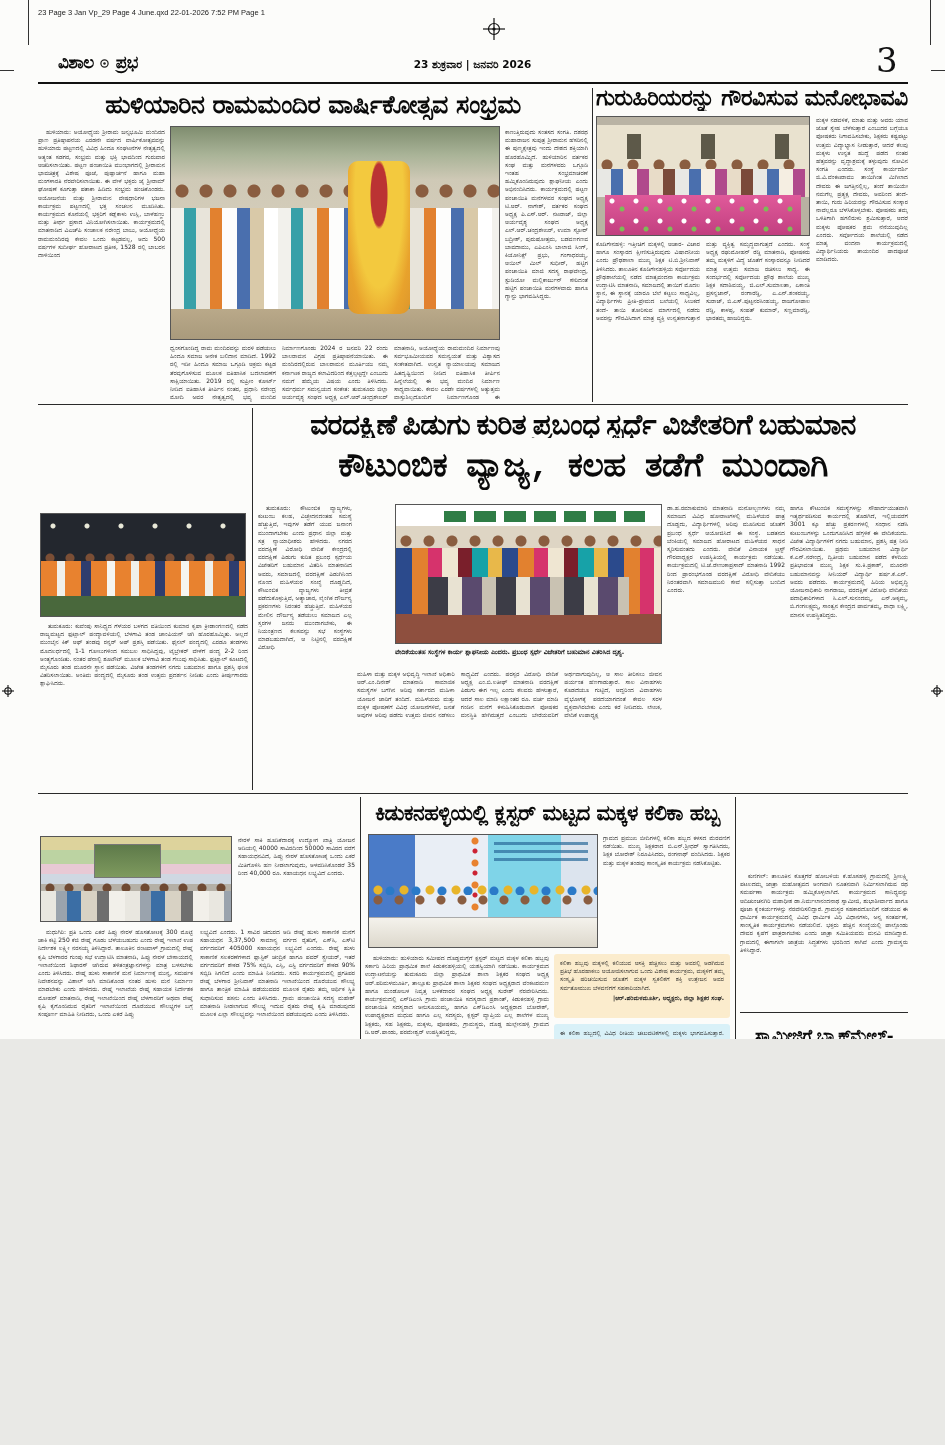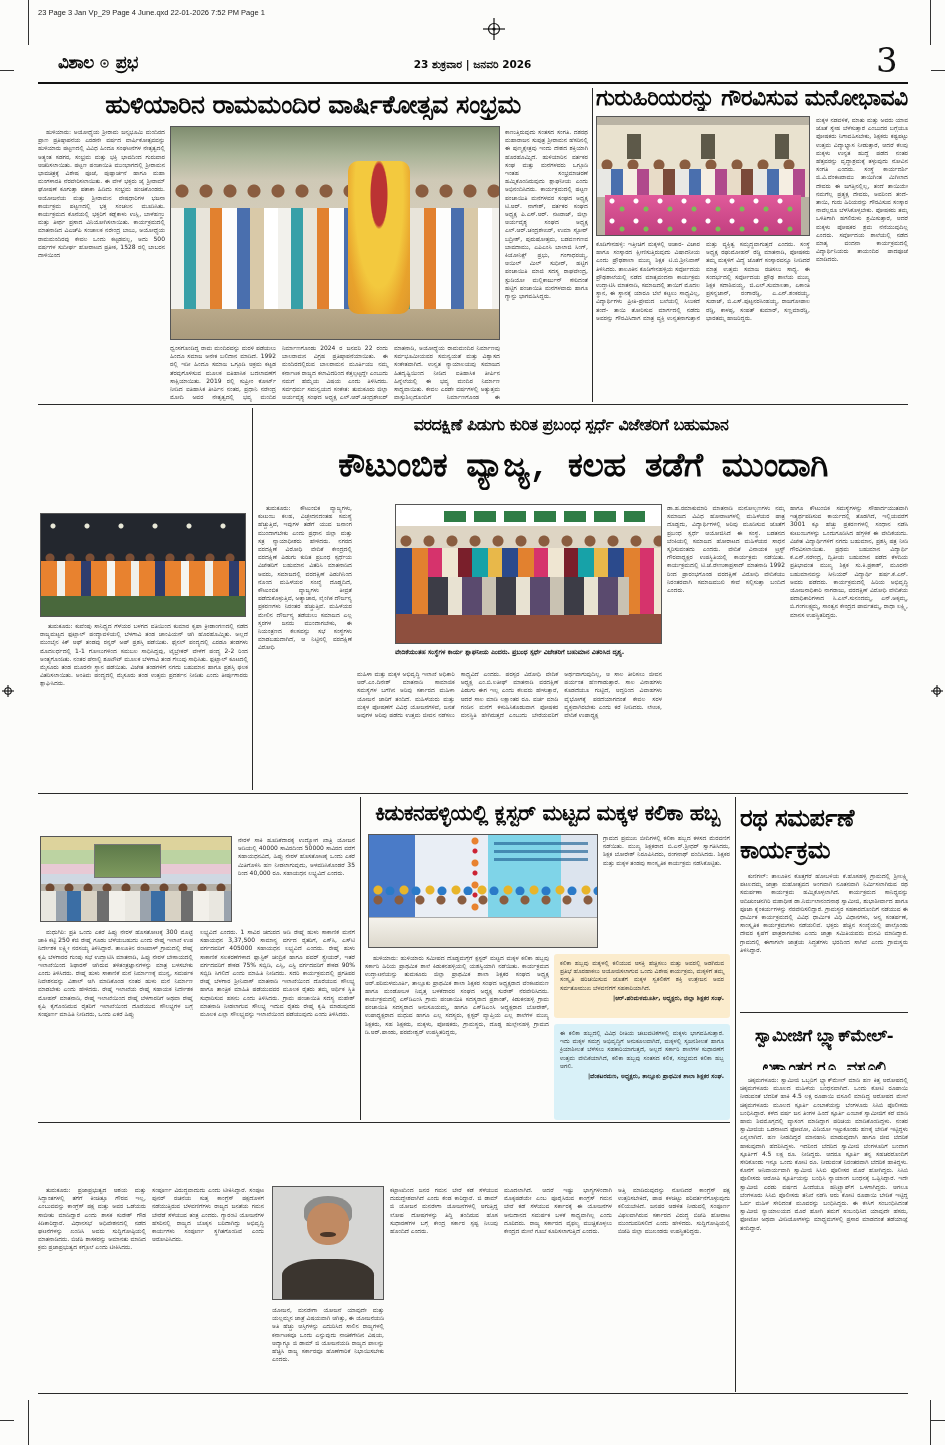--- a/index.html
+++ b/index.html
@@ -1,16 +1,16 @@
 <!DOCTYPE html>
 <html><head>
 <meta charset="utf-8">
 <style>
   html,body{margin:0;padding:0;background:#e9e9e6;}
-  .page{position:relative;width:945px;height:1445px;background:#fcfcfa;overflow:hidden;
+  .page{position:relative;width:945px;height:1039px;background:#fcfcfa;overflow:hidden;
         font-family:"DejaVu Sans","Liberation Sans",sans-serif;color:#1c1c1c;}
   .abs{position:absolute;}
   .bt{font-size:6px;line-height:8.2px;text-align:justify;color:#1d1d1d;overflow:hidden;}
   .bt.first{ text-indent:8px;}
   .hl{font-weight:bold;color:#0a0a0a;text-align:center;overflow:hidden;letter-spacing:-0.5px;}
   .nowrap{white-space:nowrap;}
   .vrule{width:1px;background:#2a2a2a;}
   .hrule{height:1px;background:#2a2a2a;}
   .hrule2{height:2px;background:#111;}
   .photo{position:absolute;border:1px solid #565656;box-sizing:border-box;overflow:hidden;}
@@ -144,21 +144,21 @@
 
   <div class="photo" id="ph-foot" style="left:40px;top:513px;width:206px;height:104px;">
     <div class="lights"></div>
     <div class="heads"></div>
     <div class="ppl"></div>
   </div>
   <div class="abs bt first" style="left:40px;top:622px;width:208px;height:164px;">ತುಮಕೂರು: ಕುವೆಂಪು ಸಾನಿಧ್ಯದ ಗೆಳೆಯರ ಬಳಗದ ವತಿಯಿಂದ ಕುಮಾರ ಕೃಪಾ ಕ್ರೀಡಾಂಗಣದಲ್ಲಿ ನಡೆದ ರಾಜ್ಯಮಟ್ಟದ ಫುಟ್ಬಾಲ್ ಪಂದ್ಯಾವಳಿಯಲ್ಲಿ ಬೆಳಗಾವಿ ತಂಡ ಚಾಂಪಿಯನ್ ಆಗಿ ಹೊರಹೊಮ್ಮಿತು. ಅಲ್ಲದೆ ಮುಂಬೈನ ಕಿಕ್ ಆಫ್ ತಂಡವು ರನ್ನರ್ ಅಪ್ ಪ್ರಶಸ್ತಿ ಪಡೆಯಿತು. ಫೈನಲ್ ಪಂದ್ಯದಲ್ಲಿ ಎರಡೂ ತಂಡಗಳು ಮೊದಲರ್ಧದಲ್ಲಿ 1-1 ಗೋಲುಗಳಿಂದ ಸಮಬಲ ಸಾಧಿಸಿದ್ದವು, ಟೈಬ್ರೇಕರ್ ವೇಳೆಗೆ ಪಂದ್ಯ 2-2 ರಿಂದ ಅಂತ್ಯಗೊಂಡಿತು. ನಂತರ ಪೆನಾಲ್ಟಿ ಶೂಟೌಟ್ ಮೂಲಕ ಬೆಳಗಾವಿ ತಂಡ ಗೆಲುವು ಸಾಧಿಸಿತು. ಫುಟ್ಬಾಲ್ ಕೂಟದಲ್ಲಿ ಮೈಸೂರು ತಂಡ ಮೂರನೇ ಸ್ಥಾನ ಪಡೆಯಿತು. ವಿಜೇತ ತಂಡಗಳಿಗೆ ನಗದು ಬಹುಮಾನ ಹಾಗೂ ಪ್ರಶಸ್ತಿ ಫಲಕ ವಿತರಿಸಲಾಯಿತು. ಅಂತಿಮ ಪಂದ್ಯದಲ್ಲಿ ಮೈಸೂರು ತಂಡ ಉತ್ತಮ ಪ್ರದರ್ಶನ ನೀಡಿತು ಎಂದು ತೀರ್ಪುಗಾರರು ಶ್ಲಾಘಿಸಿದರು.</div>
 
   <div class="abs vrule" style="left:252px;top:408px;height:382px;"></div>
 
-  <div class="abs hl nowrap" style="left:246px;top:412px;width:650px;font-size:16px;line-height:26px;">ವರದಕ್ಷಿಣೆ ಪಿಡುಗು ಕುರಿತ ಪ್ರಬಂಧ ಸ್ಪರ್ಧೆ ವಿಜೇತರಿಗೆ ಬಹುಮಾನ</div>
+  <div class="abs hl nowrap" style="left:258px;top:412px;width:650px;font-size:28px;line-height:26px;font-family:Liberation Serif, serif;">ವರದಕ್ಷಿಣೆ ಪಿಡುಗು ಕುರಿತ ಪ್ರಬಂಧ ಸ್ಪರ್ಧೆ ವಿಜೇತರಿಗೆ ಬಹುಮಾನ</div>
   <div class="abs hl nowrap" style="left:258px;top:446px;width:650px;font-size:33px;line-height:44px;font-family:Liberation Mono, monospace;">ಕೌಟುಂಬಿಕ ವ್ಯಾಜ್ಯ, ಕಲಹ ತಡೆಗೆ ಮುಂದಾಗಿ</div>
   <div class="abs bt first" style="left:258px;top:504px;width:94px;height:284px;">ತುಮಕೂರು: ಕೌಟುಂಬಿಕ ವ್ಯಾಜ್ಯಗಳು, ಕುಟುಂಬ ಕಲಹ, ವಿಚ್ಛೇದನದಂತಹ ಸಮಸ್ಯೆ ಹೆಚ್ಚುತ್ತಿವೆ, ಇವುಗಳ ತಡೆಗೆ ಯುವ ಜನಾಂಗ ಮುಂದಾಗಬೇಕು ಎಂದು ಪ್ರಧಾನ ಜಿಲ್ಲಾ ಮತ್ತು ಸತ್ರ ನ್ಯಾಯಾಧೀಶರು ಹೇಳಿದರು. ನಗರದ ವರದಕ್ಷಿಣೆ ವಿರೋಧಿ ವೇದಿಕೆ ಕೇಂದ್ರದಲ್ಲಿ ವರದಕ್ಷಿಣೆ ಪಿಡುಗು ಕುರಿತ ಪ್ರಬಂಧ ಸ್ಪರ್ಧೆಯ ವಿಜೇತರಿಗೆ ಬಹುಮಾನ ವಿತರಿಸಿ ಮಾತನಾಡಿದ ಅವರು, ಸಮಾಜದಲ್ಲಿ ವರದಕ್ಷಿಣೆ ಪಿಡುಗಿನಿಂದ ನೊಂದ ಮಹಿಳೆಯರ ಸಂಖ್ಯೆ ದೊಡ್ಡದಿದೆ, ಕೌಟುಂಬಿಕ ವ್ಯಾಜ್ಯಗಳು ತೀವ್ರತೆ ಪಡೆದುಕೊಳ್ಳುತ್ತಿವೆ, ಅತ್ಯಾಚಾರ, ಲೈಂಗಿಕ ದೌರ್ಜನ್ಯ ಪ್ರಕರಣಗಳು ನಿರಂತರ ಹೆಚ್ಚುತ್ತಿವೆ. ಮಹಿಳೆಯರ ಮೇಲಿನ ದೌರ್ಜನ್ಯ ತಡೆಯಲು ಸಮಾಜದ ಎಲ್ಲ ಸ್ತರಗಳ ಜನರು ಮುಂದಾಗಬೇಕು, ಈ ನಿಯಂತ್ರಣದ ಕೆಲಸವನ್ನು ಸಭೆ ಸಂಸ್ಥೆಗಳು ಮಾಡಬಹುದಾಗಿದೆ, ಆ ನಿಟ್ಟಿನಲ್ಲಿ ವರದಕ್ಷಿಣೆ ವಿರೋಧಿ</div>
   <div class="photo" id="ph-essay" style="left:395px;top:504px;width:267px;height:140px;">
     <div class="bannertxt"></div>
     <div class="heads"></div>
     <div class="ppl"></div>
     <div class="ppl2"></div>
   </div>
   <div class="abs caption" style="left:395px;top:648px;width:267px;height:18px;">ವೇದಿಕೆಯಂತಹ ಸಂಸ್ಥೆಗಳ ಕಾರ್ಯ ಶ್ಲಾಘನೀಯ ಎಂದರು. ಪ್ರಬಂಧ ಸ್ಪರ್ಧೆ ವಿಜೇತರಿಗೆ ಬಹುಮಾನ ವಿತರಿಸಿದ ದೃಶ್ಯ.</div>
   <div class="abs bt colflow3" style="left:357px;top:670px;width:305px;height:118px;">ಮಹಿಳಾ ಮತ್ತು ಮಕ್ಕಳ ಅಭಿವೃದ್ಧಿ ಇಲಾಖೆ ಅಧಿಕಾರಿ ಆರ್.ಎಂ.ದಿನೇಶ್ ಮಾತನಾಡಿ ಸಾಮಾಜಿಕ ಸಮಸ್ಯೆಗಳ ಬಗೆಗಿನ ಅರಿವು ಸರ್ಕಾರದ ಮಹಿಳಾ ಯೋಜನೆ ಜಾರಿಗೆ ತಂದಿದೆ. ಮಹಿಳೆಯರು ಮತ್ತು ಮಕ್ಕಳ ಪೋಷಣೆಗೆ ವಿವಿಧ ಯೋಜನೆಗಳಿವೆ, ಜನತೆ ಅವುಗಳ ಅರಿವು ಪಡೆದು ಉತ್ತಮ ಜೀವನ ನಡೆಸಲು ಸಾಧ್ಯವಿದೆ ಎಂದರು. ಪರಸ್ಪರ ವಿರೋಧಿ ವೇದಿಕೆ ಅಧ್ಯಕ್ಷ ಎಂ.ಬಿ.ಲತೀಫ್ ಮಾತನಾಡಿ ವರದಕ್ಷಿಣೆ ಪಿಡುಗು ಈಗ ಇಲ್ಲ ಎಂದು ಕೆಲವರು ಹೇಳುತ್ತಾರೆ, ಆದರೆ ಸಾಲ ಮಾಡಿ ಲಕ್ಷಾಂತರ ರೂ. ವರ್ಚ ಮಾಡಿ ಗಂಡಿನ ಮನೆಗೆ ಕಳುಹಿಸಿಕೊಡುವಾಗ ಪೋಷಕರ ಮನಸ್ಥಿತಿ ಹೇಗಿರುತ್ತದೆ ಎಂಬುದು ಬೇರೆಯವರಿಗೆ ಅರ್ಥವಾಗುವುದಿಲ್ಲ, ಆ ಸಾಲ ತೀರಿಸಲು ಜೀವನ ಪರ್ಯಂತ ಹೆಣಗಾಡುತ್ತಾರೆ. ಸಾಲ ವಿನಾಹಗಳು ಕೊಡದೆಯೂ ಗುಟ್ಟಿದೆ, ಆದ್ದರಿಂದ ವಿವಾಹಗಳು ವೈಭೋಗಕ್ಕೆ ಪರದೆಯಾಗದಂತೆ ಕೇವಲ ಸರಳ ವ್ಯಕ್ತವಾಗಿರಬೇಕು ಎಂದು ಕರೆ ನೀಡಿದರು. ಲೇಖಕ, ವೇದಿಕೆ ಉಪಾಧ್ಯಕ್ಷ</div>
@@ -192,21 +192,20 @@
     <span>ಕಲಿಕಾ ಹಬ್ಬವು ಮಕ್ಕಳಲ್ಲಿ ಕಲಿಯುವ ಆಸಕ್ತಿ ಹೆಚ್ಚಿಸಲು ಮತ್ತು ಅವರಲ್ಲಿ ಅಡಗಿರುವ ಪ್ರತಿಭೆ ಹೊರಹಾಕಲು ಆಯೋಜಿಸಲಾಗುವ ಒಂದು ವಿಶೇಷ ಕಾರ್ಯಕ್ರಮ, ಮಕ್ಕಳಿಗೆ ತಮ್ಮ ಸಂಸ್ಕೃತಿ ಪರಿಚಯಿಸುವ ಜೊತೆಗೆ ಮಕ್ಕಳ ಸ್ವಕಲಿಕೆಗೆ ಶಕ್ತಿ ಉತ್ತೇಜನ ಅವರ ಸರ್ವತೋಮುಖ ಬೆಳವಣಿಗೆಗೆ ಸಹಕಾರಿಯಾಗಿದೆ.</span>
     <span class="qattr">|ಆರ್.ಪರಿಮಳಮೂರ್ತಿ, ಅಧ್ಯಕ್ಷರು, ಜಿಲ್ಲಾ ಶಿಕ್ಷಕರ ಸಂಘ.</span>
   </div>
   <div class="abs bt qbox" style="left:554px;top:1024px;width:176px;height:96px;background:#d9f1f8;">
     <span>ಈ ಕಲಿಕಾ ಹಬ್ಬದಲ್ಲಿ ವಿವಿಧ ರೀತಿಯ ಚಟುವಟಿಕೆಗಳಲ್ಲಿ ಮಕ್ಕಳು ಭಾಗವಹಿಸುತ್ತಾರೆ. ಇದು ಮಕ್ಕಳ ಸಮಗ್ರ ಅಭಿವೃದ್ಧಿಗೆ ಅನುಕೂಲವಾಗಿದೆ, ಮಕ್ಕಳಲ್ಲಿ ಸೃಜನಶೀಲತೆ ಹಾಗೂ ಕ್ರಿಯಾಶೀಲತೆ ಬೆಳೆಸಲು ಸಹಕಾರಿಯಾಗುತ್ತದೆ, ಅಲ್ಲದೆ ಸರ್ಕಾರಿ ಶಾಲೆಗಳ ಸುಧಾರಣೆಗೆ ಉತ್ತಮ ವೇದಿಕೆಯಾಗಿದೆ, ಕಲಿಕಾ ಹಬ್ಬವು ಸಂತಸದ ಕಲಿಕೆ, ಸಂಭ್ರಮದ ಕಲಿಕಾ ಹಬ್ಬ ಆಗಲಿ.</span>
     <span class="qattr">|ವೆಂಕಟರಮಣ, ಅಧ್ಯಕ್ಷರು, ತಾಲ್ಲೂಕು ಪ್ರಾಥಮಿಕ ಶಾಲಾ ಶಿಕ್ಷಕರ ಸಂಘ.</span>
   </div>
 
   <div class="abs vrule" style="left:735px;top:797px;height:595px;"></div>
 
-  <div class="abs hl" style="left:740px;top:802px;width:168px;height:64px;font-size:24px;line-height:32px;text-align:left;">ರಥ ಸಮರ್ಪಣೆ ಕಾರ್ಯಕ್ರಮ</div>
   <div class="abs bt first" style="left:740px;top:872px;width:168px;height:134px;">ಕುಣಿಗಲ್: ತಾಲೂಕಿನ ಕೊತ್ತಗೆರೆ ಹೋಬಳಿಯ ಕೆ.ಹೊಸಹಳ್ಳಿ ಗ್ರಾಮದಲ್ಲಿ ಶ್ರೀಲಕ್ಷ್ಮಿ ಪಟಲದಮ್ಮ ಜಾತ್ರಾ ಮಹೋತ್ಸವದ ಅಂಗವಾಗಿ ನೂತನವಾಗಿ ನಿರ್ಮಿಸಲಾಗಿರುವ ರಥ ಸಮರ್ಪಣಾ ಕಾರ್ಯಕ್ರಮ ಹಮ್ಮಿಕೊಳ್ಳಲಾಗಿದೆ. ಕಾರ್ಯಕ್ರಮದ ಸಾನಿಧ್ಯವನ್ನು ಆದಿಚುಂಚನಗಿರಿ ಮಠಾಧೀಶ ಡಾ.ನಿರ್ಮಲಾನಂದನಾಥ ಸ್ವಾಮೀಜಿ, ಶುಭಾಶೀರ್ವಾದ ಹಾಗೂ ಪೂಜಾ ಕೈಂಕರ್ಯಗಳನ್ನು ನೆರವೇರಿಸಲಿದ್ದಾರೆ. ಗ್ರಾಮಸ್ಥರ ಸಹಕಾರದೊಂದಿಗೆ ನಡೆಯುವ ಈ ಧಾರ್ಮಿಕ ಕಾರ್ಯಕ್ರಮದಲ್ಲಿ ವಿವಿಧ ಧಾರ್ಮಿಕ ವಿಧಿ ವಿಧಾನಗಳು, ಅನ್ನ ಸಂತರ್ಪಣೆ, ಸಾಂಸ್ಕೃತಿಕ ಕಾರ್ಯಕ್ರಮಗಳು ನಡೆಯಲಿವೆ. ಭಕ್ತರು ಹೆಚ್ಚಿನ ಸಂಖ್ಯೆಯಲ್ಲಿ ಪಾಲ್ಗೊಂಡು ದೇವರ ಕೃಪೆಗೆ ಪಾತ್ರರಾಗಬೇಕು ಎಂದು ಜಾತ್ರಾ ಸಮಿತಿಯವರು ಮನವಿ ಮಾಡಿದ್ದಾರೆ. ಗ್ರಾಮದಲ್ಲಿ ಈಗಾಗಲೇ ಜಾತ್ರೆಯ ಸಿದ್ಧತೆಗಳು ಭರದಿಂದ ಸಾಗಿವೆ ಎಂದು ಗ್ರಾಮಸ್ಥರು ತಿಳಿಸಿದ್ದಾರೆ.</div>
   <div class="hrule abs" style="left:740px;top:1012px;width:168px;"></div>
   <div class="abs hl" style="left:740px;top:1020px;width:168px;height:50px;font-size:16.5px;line-height:32px;">ಸ್ವಾಮೀಜಿಗೆ ಬ್ಲ್ಯಾಕ್‌ಮೇಲ್- ಲಕ್ಷಾಂತರ ರೂ. ವಸೂಲಿ</div>
   <div class="abs bt first" style="left:740px;top:1076px;width:168px;height:314px;">ಚಿಕ್ಕಮಗಳೂರು: ಸ್ವಾಮೀಜಿ ಒಬ್ಬರಿಗೆ ಬ್ಲ್ಯಾಕ್‌ಮೇಲ್ ಮಾಡಿ ಹಣ ಕಿತ್ತ ಆರೋಪದಲ್ಲಿ ಚಿಕ್ಕಮಗಳೂರು ಮೂಲದ ಮಹಿಳೆಯ ಬಂಧನವಾಗಿದೆ. ಒಂದು ಕೋಟಿ ರೂಪಾಯಿ ನೀಡುವಂತೆ ಬೆದರಿಕೆ ಹಾಕಿ 4.5 ಲಕ್ಷ ರೂಪಾಯಿ ವಸೂಲಿ ಮಾಡಿದ್ದ ಆರೋಪದ ಮೇಲೆ ಚಿಕ್ಕಮಗಳೂರು ಮೂಲದ ಸ್ಫೂರ್ತಿ ಎಂಬಾಕೆಯನ್ನು ಬೆಂಗಳೂರು ಸಿಸಿಬಿ ಪೊಲೀಸರು ಬಂಧಿಸಿದ್ದಾರೆ. ಕಳೆದ ವರ್ಷ ಜನ ತಿಂಗಳ ಹಿಂದೆ ಸ್ಫೂರ್ತಿ ಎಂಬಾಕೆ ಸ್ವಾಮೀಜಿಗೆ ಕರೆ ಮಾಡಿ ಹಾಮ ಶಿವಮೊಗ್ಗದಲ್ಲಿ ವ್ಯಾಸಂಗ ಮಾಡಿದ್ದಾಗ ಪರಿಚಯ ಮಾಡಿಕೊಂಡಿದ್ದಳು. ನಂತರ ಸ್ವಾಮೀಜಿಯ ಒಡನಾಟದ ಫೋಟೋ, ವಿಡಿಯೋ ಇಟ್ಟುಕೊಂಡು ಹಣಕ್ಕೆ ಬೇಡಿಕೆ ಇಟ್ಟಿದ್ದಳು ಎನ್ನಲಾಗಿದೆ. ಹಣ ನೀಡದಿದ್ದರೆ ಮಾನಹಾನಿ ಮಾಡುವುದಾಗಿ ಹಾಗೂ ಜೀವ ಬೆದರಿಕೆ ಹಾಕುವುದಾಗಿ ಹೆದರಿಸಿದ್ದಳು. ಇದರಿಂದ ಬೆದರಿದ ಸ್ವಾಮೀಜಿ ಬೆಂಗಳೂರಿಗೆ ಬಂದಾಗ ಸ್ಫೂರ್ತಿಗೆ 4.5 ಲಕ್ಷ ರೂ. ನೀಡಿದ್ದರು. ಆದರೂ ಸ್ಫೂರ್ತಿ ತನ್ನ ಸಹಚರರೊಂದಿಗೆ ಸೇರಿಕೊಂಡು ಇನ್ನೂ ಒಂದು ಕೋಟಿ ರೂ. ನೀಡುವಂತೆ ನಿರಂತರವಾಗಿ ಬೆದರಿಕೆ ಹಾಕಿದ್ದಳು. ಕೊನೆಗೆ ಅನಿವಾರ್ಯವಾಗಿ ಸ್ವಾಮೀಜಿ ಸಿಸಿಬಿ ಪೊಲೀಸರ ಮೊರೆ ಹೋಗಿದ್ದರು. ಸಿಸಿಬಿ ಪೊಲೀಸರು ಆರೋಪಿ ಸ್ಫೂರ್ತಿಯನ್ನು ಬಂಧಿಸಿ ನ್ಯಾಯಾಂಗ ಬಂಧನಕ್ಕೆ ಒಪ್ಪಿಸಿದ್ದಾರೆ. ಇದೇ ಸ್ವಾಮೀಜಿ ಎರಡು ವರ್ಷದ ಹಿಂದೆಯೂ ಹನಿಟ್ರ್ಯಾಪ್‌ಗೆ ಒಳಗಾಗಿದ್ದರು. ಆಗಲೂ ಬೆಂಗಳೂರು ಸಿಸಿಬಿ ಪೊಲೀಸರು ತನಿಖೆ ನಡೆಸಿ ಆರು ಕೋಟಿ ರೂಪಾಯಿ ಬೇಡಿಕೆ ಇಟ್ಟಿದ್ದ ಓರ್ವ ಮಹಿಳೆ ಸೇರಿದಂತೆ ಮೂವರನ್ನು ಬಂಧಿಸಿದ್ದರು. ಈ ಕೇಸಿಗೆ ಸಂಬಂಧಿಸಿದಂತೆ ಸ್ವಾಮೀಜಿ ನ್ಯಾಯಾಲಯದ ಮೊರೆ ಹೋಗಿ ತಮಗೆ ಸಂಬಂಧಿಸಿದ ಯಾವುದೇ ಹೆಸರು, ಫೋಟೋ ಅಥವಾ ವೀಡಿಯೋಗಳನ್ನು ಮಾಧ್ಯಮಗಳಲ್ಲಿ ಪ್ರಸಾರ ಮಾಡದಂತೆ ತಡೆಯಾಜ್ಞೆ ತಂದಿದ್ದಾರೆ.</div>
 
   <div class="hrule abs" style="left:38px;top:1122px;width:692px;"></div>
 
   <div class="abs bt first" style="left:38px;top:1186px;width:108px;height:204px;">ತುಮಕೂರು: ಪ್ರಜಾಪ್ರಭುತ್ವದ ಆಶಯ ಮತ್ತು ಸಿದ್ಧಾಂತಗಳಲ್ಲಿ ತಗೆಗೆ ಕಿಂಚಿತ್ತೂ ಗೌರವ ಇಲ್ಲ, ಎಂಬುವವನ್ನು ಕಾಂಗ್ರೆಸ್ ಪಕ್ಷ ಮತ್ತು ಅವರ ಒಡೆಯರು ಸಾಬೀತು ಮಾಡಿದ್ದಾರೆ ಎಂದು ಶಾಸಕ ಸುರೇಶ್ ಗೌಡ ಕಿಡಿಕಾರಿದ್ದಾರೆ. ವಿಧಾನಸಭೆ ಅಧಿವೇಶನದಲ್ಲಿ ನಡೆದ ಘಟನೆಗಳನ್ನು ಖಂಡಿಸಿ ಅವರು ಸುದ್ದಿಗೋಷ್ಠಿಯಲ್ಲಿ ಮಾತನಾಡಿದರು. ಬಿಜೆಪಿ ಶಾಸಕರನ್ನು ಅಮಾನತು ಮಾಡಿದ ಕ್ರಮ ಪ್ರಜಾಪ್ರಭುತ್ವದ ಕಗ್ಗೊಲೆ ಎಂದು ಟೀಕಿಸಿದರು.</div>
   <div class="abs bt" style="left:152px;top:1186px;width:112px;height:204px;">ಸಂಪೂರ್ಣ ವಿರುದ್ಧವಾದುದು ಎಂದು ಟೀಕಿಸಿದ್ದಾರೆ. ಸಂಪುಟ ಪುನರ್ ರಚನೆಯ ಸುತ್ತ ಕಾಂಗ್ರೆಸ್ ಪಕ್ಷದೊಳಗೆ ನಡೆಯುತ್ತಿರುವ ಬೆಳವಣಿಗೆಗಳು ರಾಜ್ಯದ ಜನತೆಯ ಗಮನ ಬೇರೆಡೆ ಸೆಳೆಯುವ ತಂತ್ರ ಎಂದರು. ಗ್ಯಾರಂಟಿ ಯೋಜನೆಗಳ ಹೆಸರಿನಲ್ಲಿ ರಾಜ್ಯದ ಬೊಕ್ಕಸ ಬರಿದಾಗಿದ್ದು ಅಭಿವೃದ್ಧಿ ಕಾರ್ಯಗಳು ಸಂಪೂರ್ಣ ಸ್ಥಗಿತಗೊಂಡಿವೆ ಎಂದು ಆರೋಪಿಸಿದರು.</div>
   <div class="photo" id="ph-port" style="left:272px;top:1186px;width:112px;height:114px;">

